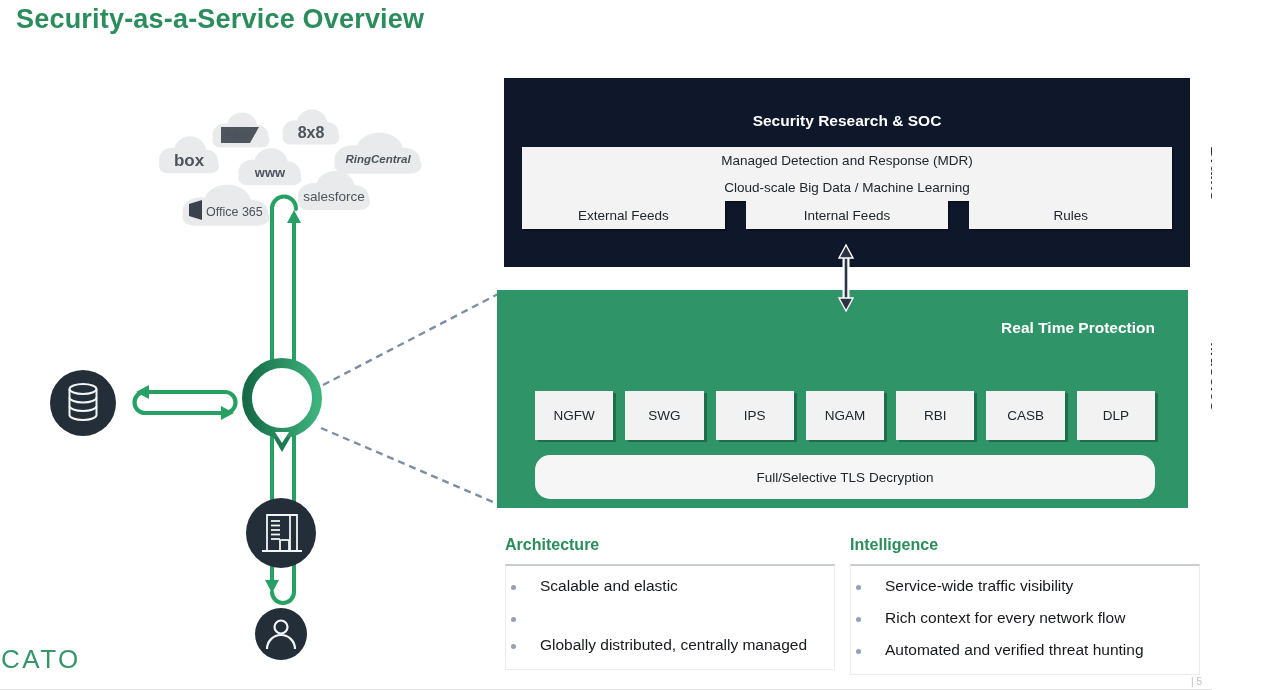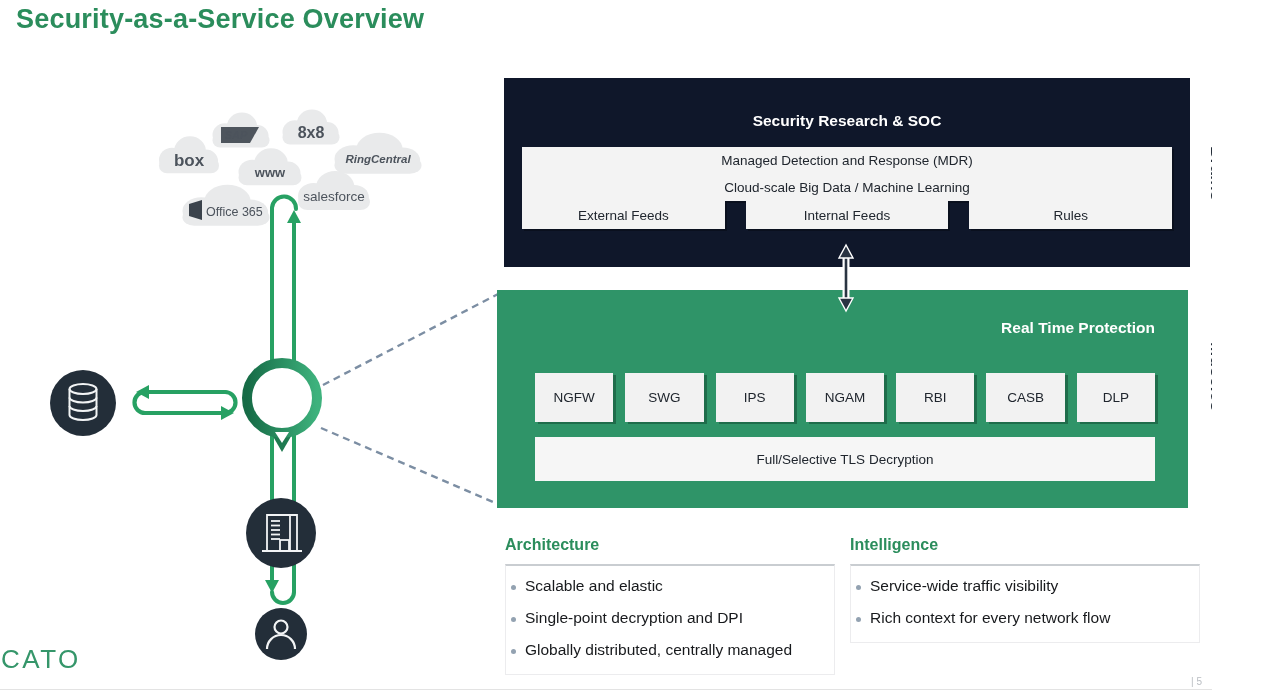--- a/index.html
+++ b/index.html
@@ -27,45 +27,45 @@
     font-size:13.5px; color:#20262e; box-shadow:2px 2px 0 rgba(0,0,0,0.28); 
   }
   .feeds-row { display:flex; gap:21px; }
   .feeds-row .white-bar { flex:1; height:28px; margin-bottom:0; }
   
   .rtp-box {
     position:absolute; left:497px; top:290px; width:691px; height:218px;
     background:#2f9468; padding:0 33px 0 38px; z-index:1;
   }
   .rtp-title { margin-top:29px; text-align:right; color:#fff; font-weight:700; font-size:15.5px; }
-  .engines-row { display:flex; gap:12px; margin-top:36px; }
+  .engines-row { display:flex; gap:12px; margin-top:54px; }
   .engine-chip {
     flex:1; height:49px; background:#f2f2f2; display:flex; align-items:center; justify-content:center;
     font-size:13.5px; color:#20262e; box-shadow:3px 2px 0 rgba(14,62,41,0.45);
   }
   .tls-bar {
     height:44px; margin-top:15px; background:#f6f6f6; display:flex; align-items:center; justify-content:center;
-    font-size:13.5px; color:#20262e;
+    font-size:13.5px; color:#20262e;border-radius:15px;
   }
   
   .side-label {
     position:absolute; writing-mode:vertical-rl; color:#232d38; font-weight:700; font-size:17px;
     letter-spacing:0.3px;
   }
   .side-label.brains  { left:1206px; top:146px; }
   .side-label.muscles { left:1206px; top:342px; }
   
   .link-arrow { position:absolute; left:824px; top:242px; width:44px; height:72px; z-index:2; }
   
   .col { position:absolute; top:536px; }
   .col.architecture { left:505px; width:330px; }
   .col.intelligence { left:850px; width:350px; }
   .col-heading { font-size:16px; font-weight:700; color:#2b8d5c; margin-bottom:10px; }
   .col-body { border:1px solid #ececee; border-top:2px solid #c9cdd1; padding:4px 0 8px; }
-  .bullet-row { display:flex; align-items:flex-start; gap:9px; padding:7px 0 7px 5px;
+  .bullet-row { display:flex; align-items:flex-start; gap:24px; padding:7px 0 7px 5px;
     font-size:15.5px; color:#17191c; }
   .bullet-dot { width:5px; height:5px; border-radius:50%; background:#93a2b1; margin-top:8px; flex:none; }
   
   .logo {
     position:absolute; left:1px; top:644px; font-size:26px; font-weight:400;
     color:#35966a; letter-spacing:2.5px;
   }
   .page-number { position:absolute; right:10px; bottom:2px; font-size:10px; color:#b9bdc2; }
 </style>
 </head>
@@ -265,39 +265,42 @@
 
   <div class="col architecture">
     <div class="col-heading">Architecture</div>
     <div class="col-body">
       <div class="bullet-row">
         <span class="bullet-dot"></span>
         <span>Scalable and elastic</span>
       </div>
       <div class="bullet-row">
         <span class="bullet-dot"></span>
-        <span>Single-point decryption and DPI</span>
       </div>
       <div class="bullet-row">
         <span class="bullet-dot"></span>
         <span>Globally distributed, centrally managed</span>
       </div>
     </div>
   </div>
 
   <div class="col intelligence">
     <div class="col-heading">Intelligence</div>
     <div class="col-body">
       <div class="bullet-row">
         <span class="bullet-dot"></span>
         <span>Service-wide traffic visibility</span>
       </div>
       <div class="bullet-row">
         <span class="bullet-dot"></span>
         <span>Rich context for every network flow</span>
       </div>
+      <div class="bullet-row">
+        <span class="bullet-dot"></span>
+        <span>Automated and verified threat hunting</span>
+      </div>
     </div>
   </div>
 
   <div class="logo">CATO</div>
   <div class="page-number">| 5</div>
 
 </div>
 
 </body></html>

